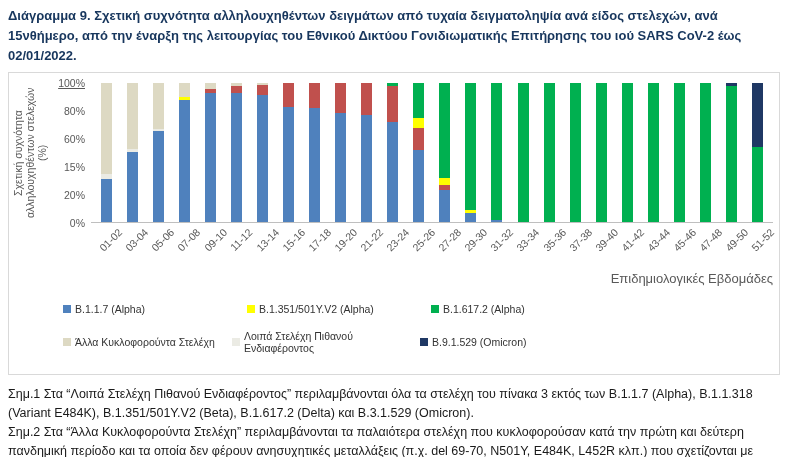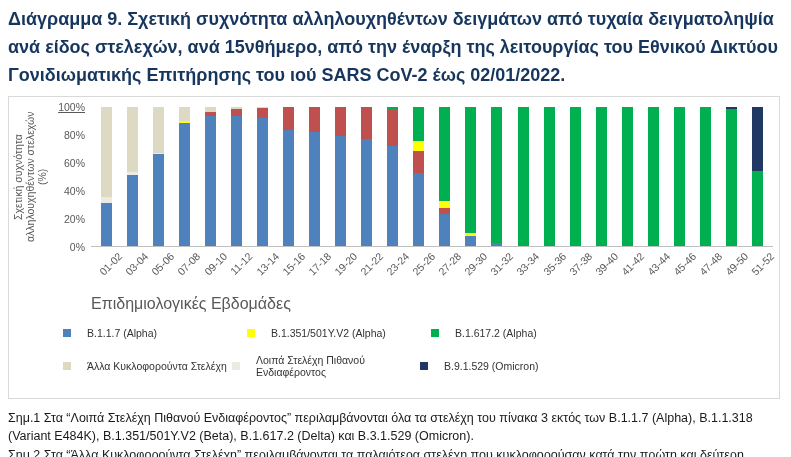--- a/index.html
+++ b/index.html
@@ -1,55 +1,55 @@
 <!DOCTYPE html>
 <html><head>
 <meta charset="utf-8">
 <style>
   html,body{margin:0;padding:0;background:#fff;}
   body{width:791px;height:457px;font-family:"Liberation Sans",sans-serif;color:#000;overflow:hidden;}
   .page{padding:6px 8px 0 8px;}
-  .doc-title{font-size:18px;font-weight:bold;color:#17365D;line-height:1.55;width:775px;}
+  .doc-title{font-size:13px;font-weight:bold;color:#17365D;line-height:1.55;width:775px;}
   .chart-box{margin-top:6px;width:772px;height:303px;border:1px solid #D9D9D9;background:#fff;box-sizing:border-box;padding:10px 6px 0 4px;}
   .chart-row{display:flex;height:140px;}
   .y-title{width:34px;display:flex;align-items:center;justify-content:center;}
   .y-title span{writing-mode:vertical-rl;transform:rotate(180deg);font-size:10.5px;color:#595959;text-align:center;line-height:1.15;max-height:175px;}
   .y-axis{width:44px;position:relative;}
   .y-axis span{position:absolute;right:6px;font-size:10.5px;color:#595959;transform:translateY(50%);}
   .plot{flex:1;position:relative;border-bottom:1px solid #BFBFBF;display:flex;justify-content:space-around;align-items:flex-end;padding:0 2px;}
   .bar-col{width:11px;height:100%;display:flex;flex-direction:column-reverse;}
   .seg{width:100%;}
   .x-labels{display:flex;margin-left:78px;height:48px;padding:0 2px;}
   .xcell{flex:1;position:relative;}
   .xcell span{position:absolute;top:3px;right:50%;transform:translateX(10px) rotate(-45deg);transform-origin:100% 0;white-space:nowrap;font-size:10.5px;color:#595959;}
-  .x-title{text-align:left;font-size:16px;color:#595959;margin-left:78px;height:18px;}
+  .x-title{text-align:right;font-size:13px;color:#595959;margin-left:78px;height:18px;}
   .legend{margin:14px 0 0 50px;}
   .legend-row{display:flex;margin-bottom:15px;}
-  .legend-item{display:flex;align-items:center;font-size:10.5px;color:#333;gap:12px;}
+  .legend-item{display:flex;align-items:center;font-size:10.5px;color:#333;}
   .legend-row.r1 .legend-item{width:184px;}
   .legend-row.r2 .legend-item:nth-child(1){width:169px;}
   .legend-row.r2 .legend-item:nth-child(2){width:188px;}
   .swatch{width:8px;height:8px;margin-right:4px;flex:0 0 auto;}
   .notes{margin-top:10px;font-size:12.5px;color:#1a1a1a;line-height:1.5;width:775px;}
 </style>
 </head>
 <body>
 
 <div class="page">
   <div class="doc-title">Διάγραμμα 9. Σχετική συχνότητα αλληλουχηθέντων δειγμάτων από τυχαία δειγματοληψία ανά είδος στελεχών, ανά 15νθήμερο, από την έναρξη της λειτουργίας του Εθνικού Δικτύου Γονιδιωματικής Επιτήρησης του ιού SARS CoV-2 έως 02/01/2022.</div>
 
   <div class="chart-box">
     <div class="chart-row">
       <div class="y-title">
         <span>Σχετική συχνότητα αλληλουχηθέντων στελεχών (%)</span>
       </div>
       <div class="y-axis">
           <span style="bottom: 0%;">0%</span>
           <span style="bottom: 20%;">20%</span>
-          <span style="bottom: 40%;">40%</span>
+          <span style="bottom: 40%;">15%</span>
           <span style="bottom: 60%;">60%</span>
           <span style="bottom: 80%;">80%</span>
           <span style="bottom: 100%; text-decoration: underline;">100%</span>
         </div>
       <div class="plot">
           <div class="bar-col">
             <div class="seg" style="height: 31%; background: rgb(79, 129, 189);"></div>
             <div class="seg" style="height: 4%; background: rgb(235, 235, 228);"></div>
             <div class="seg" style="height: 65%; background: rgb(221, 217, 195);"></div>
           </div>

